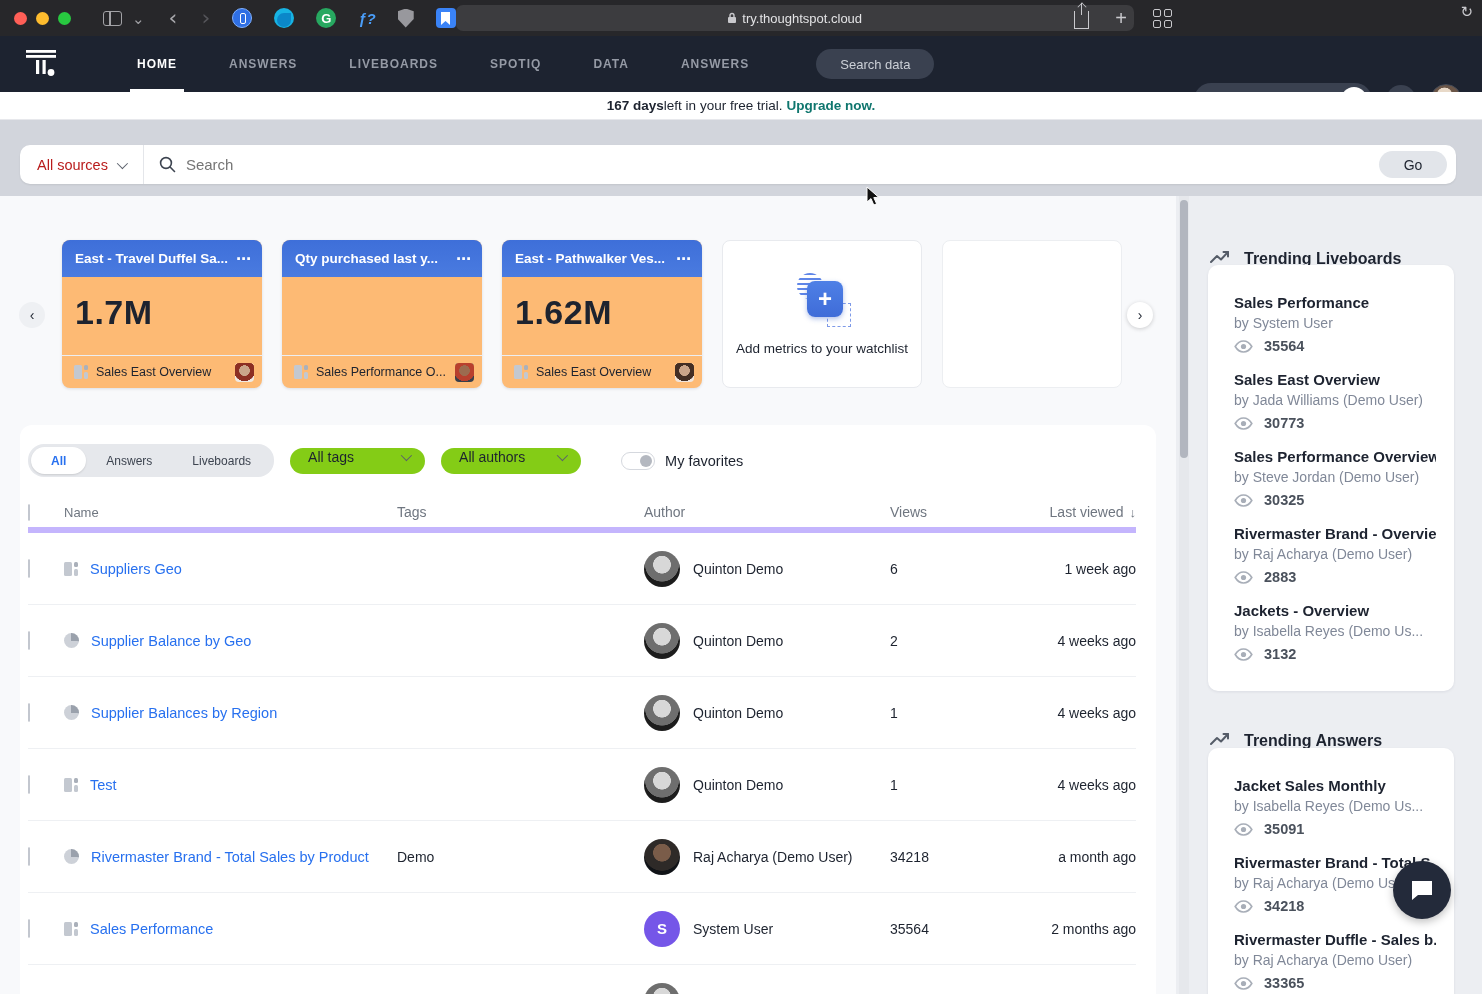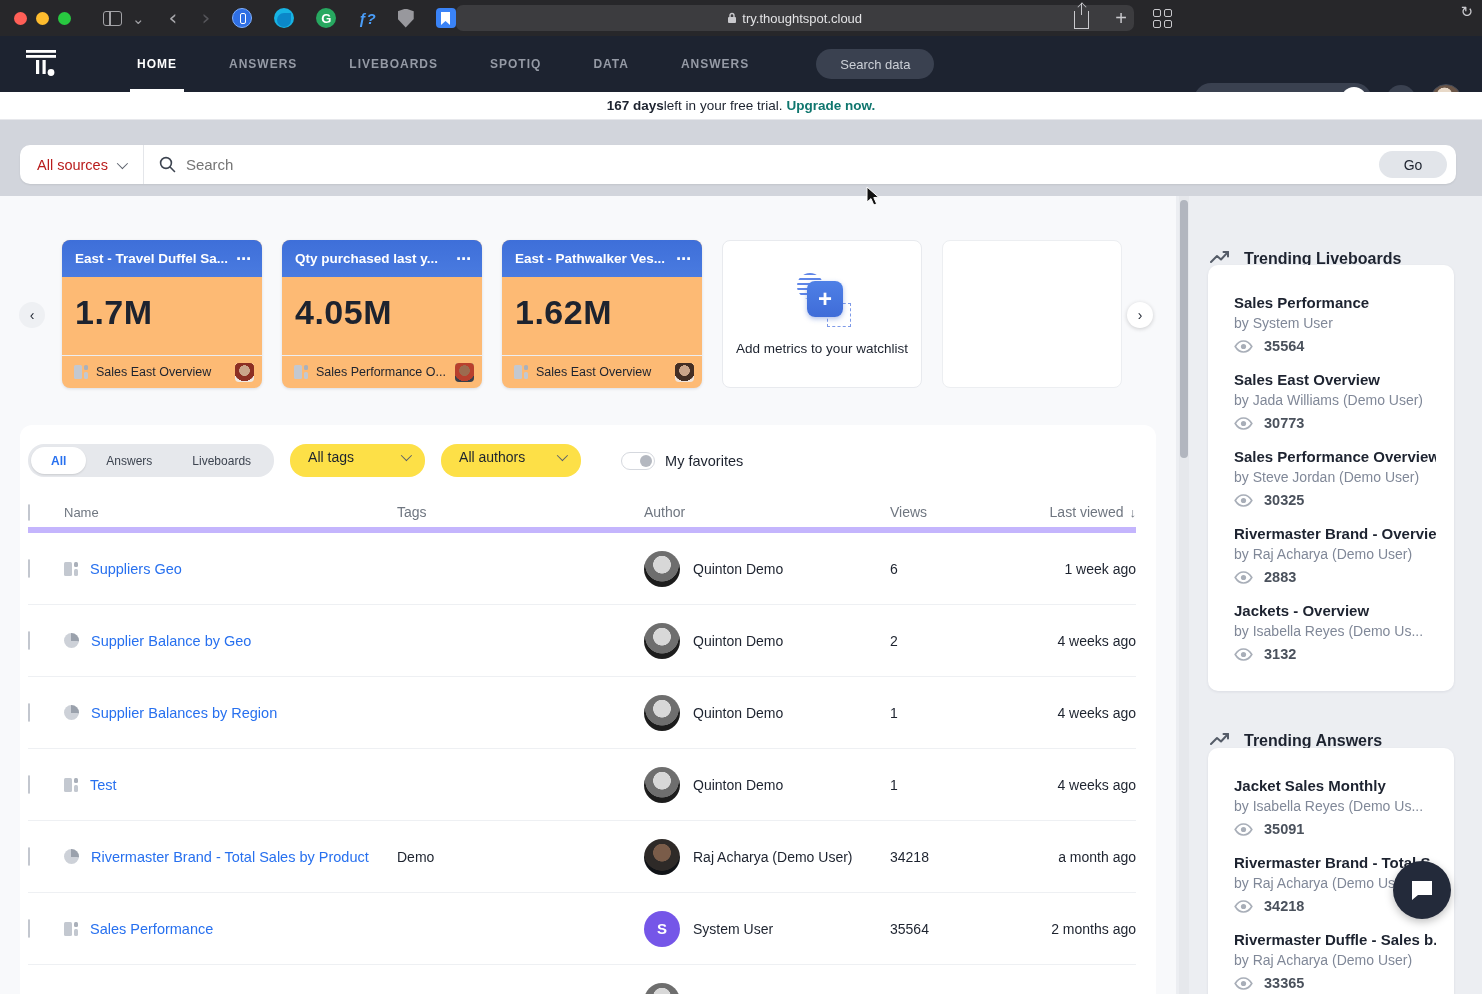--- a/index.html
+++ b/index.html
@@ -95,21 +95,21 @@
   .add-sq { position:absolute; left:16px; top:8px; width:36px; height:36px; border-radius:8px; background:linear-gradient(180deg,#4e80e6,#3f6cd8); color:#fff; font-size:24px; font-weight:bold; display:flex; align-items:center; justify-content:center; box-shadow:0 2px 5px rgba(60,100,200,.4);}
   .add-label { font-size:13.5px; color:#1d232f; }
   .empty-card { position:absolute; left:942px; top:44px; width:180px; height:148px; background:#fff; border-radius:8px; border:1px solid #eceef1; }
 
   
   .content-card { position:absolute; left:20px; top:229px; width:1136px; height:569px; background:#fff; border-radius:12px 12px 0 0; }
   .filter-row { position:absolute; left:8px; top:19px; display:flex; align-items:center; gap:16px; }
   .seg { display:flex; align-items:center; background:#e6e8ec; border-radius:16px; height:33px; padding:3px; }
   .seg-item { padding:0 20px; height:27px; display:flex; align-items:center; font-size:12px; color:#3d4450; border-radius:14px; }
   .seg-item.sel { background:#fff; color:#2770ef; font-weight:bold; box-shadow:0 1px 2px rgba(0,0,0,.12); }
-  .drop { display:flex; align-items:center; justify-content:space-between; background:#fde047; border-radius:16px; height:33px; padding:0 16px 8px 18px; font-size:14px; color:#1d232f; }
+  .drop { display:flex; align-items:center; justify-content:space-between; background:#84cc16; border-radius:16px; height:26px; padding:0 16px 8px 18px; font-size:14px; color:#1d232f; }
   .drop.tags { width:135px; } .drop.authors { width:140px; }
   .fav { display:flex; align-items:center; gap:10px; margin-left:24px; font-size:14.5px; color:#1d232f; }
   .toggle { width:34px; height:18px; border-radius:9px; background:#fff; border:1px solid #d5d8de; position:relative; }
   .toggle i { position:absolute; right:2px; top:2px; width:12px; height:12px; border-radius:50%; background:#b4b8c0; }
 
   .thead { position:absolute; left:8px; right:20px; top:72px; height:36px; display:flex; align-items:center; border-bottom:6px solid #c4b5fd; font-size:13px; color:#6f7680; }
   .rows { position:absolute; left:8px; right:20px; top:108px; }
   .trow { height:72px; display:flex; align-items:center; border-bottom:1px solid #eef0f3; }
   .c-check { width:36px; flex:none; }
   .checkbox { width:16px; height:16px; border:1.5px solid #c3c7cf; border-radius:4px; }
@@ -280,21 +280,20 @@
       <span class="kpi-src">Sales East Overview</span>
       <span class="kpi-av av-p1"></span>
     </div>
   </div>
 
   <div class="kpi-card" style="left:282px">
     <div class="kpi-head">
         <span class="ttl">Qty purchased last y...</span>
         <span class="kpi-menu">⋯</span>
       </div>
-    <div class="kpi-value">4.05M</div>
     <div class="kpi-foot">
       <span class="lb-ic">
           <i class="a"></i>
           <i class="b"></i>
           <i class="c"></i>
         </span>
       <span class="kpi-src">Sales Performance O...</span>
       <span class="kpi-av av-p2"></span>
     </div>
   </div>

